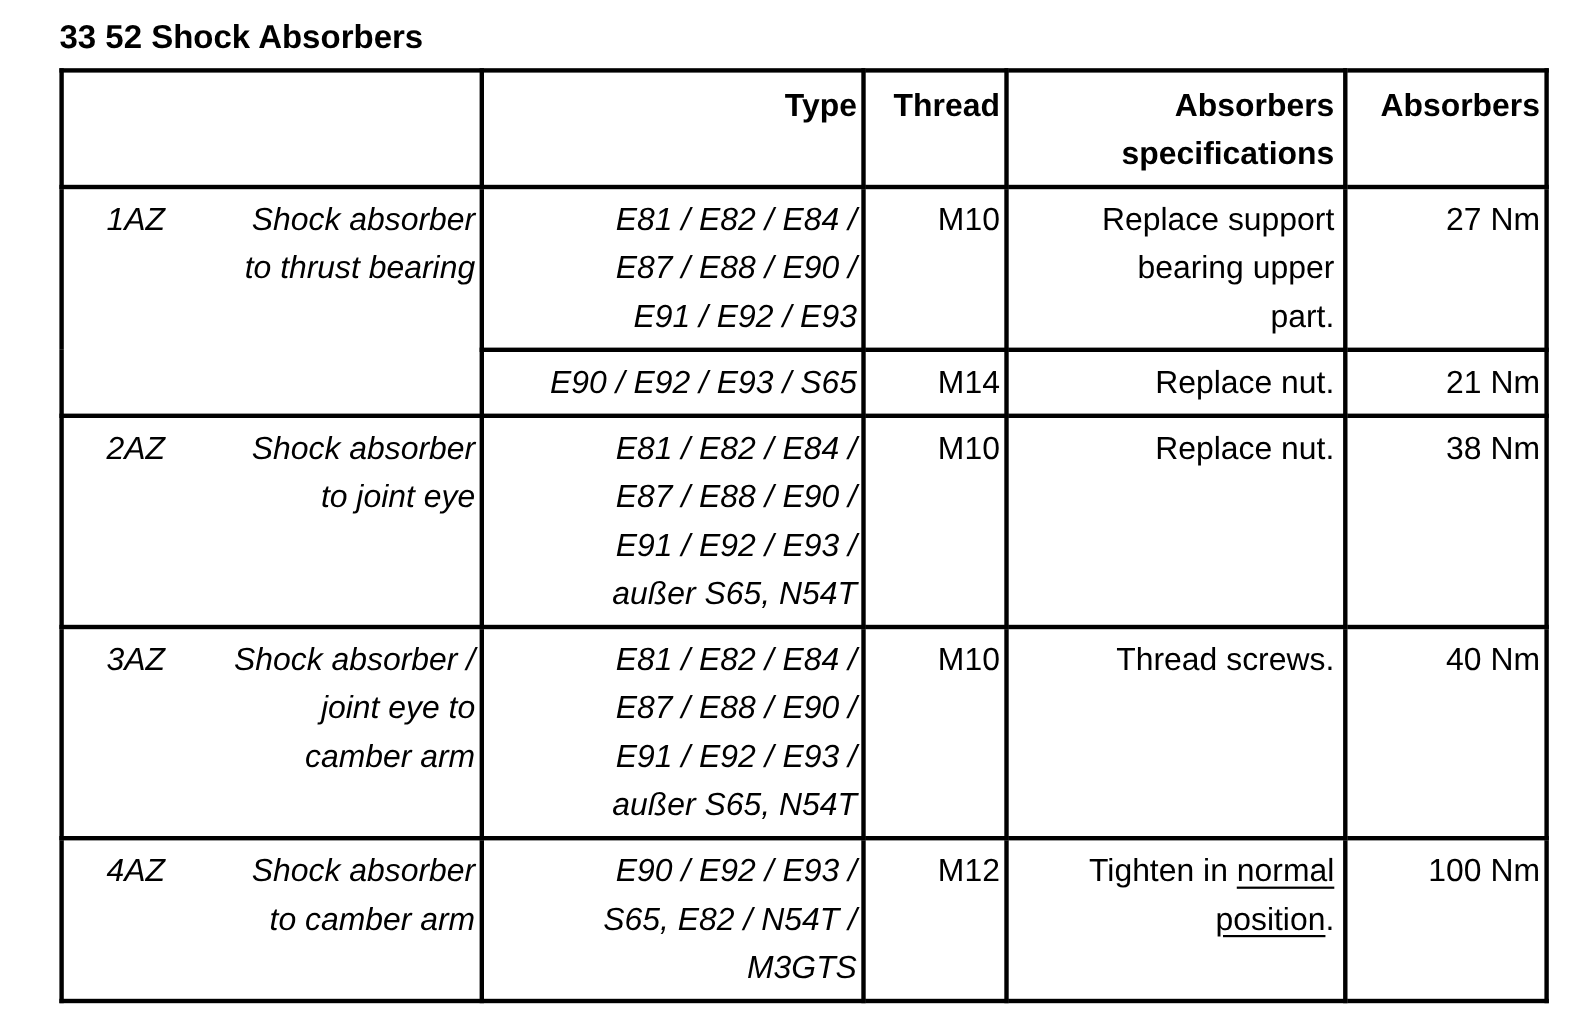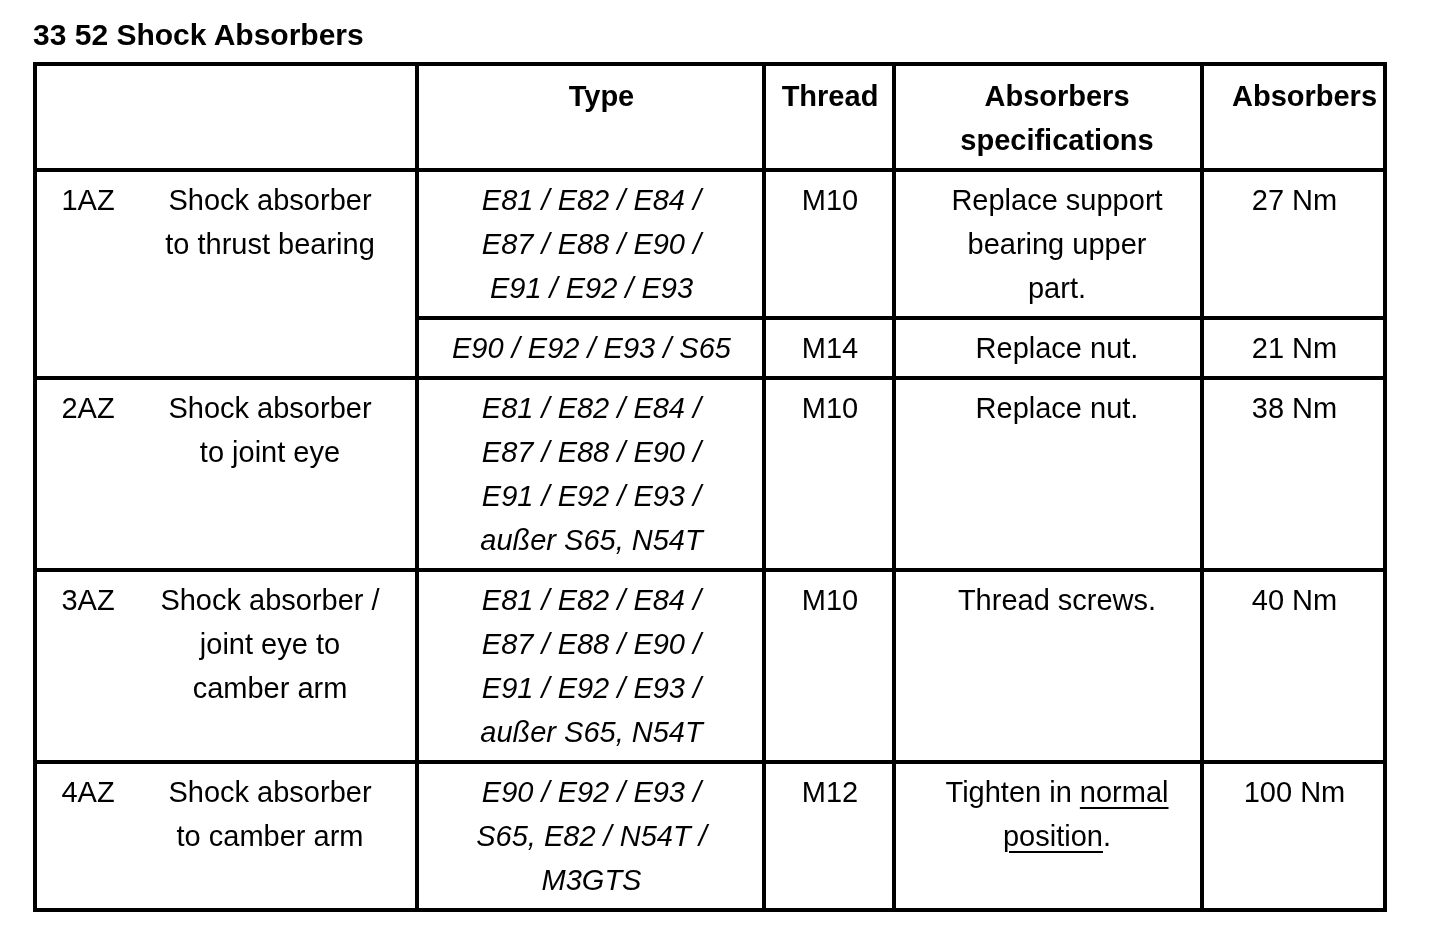--- a/index.html
+++ b/index.html
@@ -6,57 +6,58 @@
   html, body {
     width: 1440px;
     height: 926px;
     background: #ffffff;
     color: #000000;
     font-family: "Liberation Sans", "DejaVu Sans", sans-serif;
     overflow: hidden;
   }
   .page {
     padding: 18px 0 0 33px;
+    margin-left: 21px;
   }
   .title {
     font-size: 30px;
     font-weight: bold;
     line-height: 34px;
     letter-spacing: 0px;
   }
   table.spec-table {
     border-collapse: collapse;
     table-layout: fixed;
     width: 1350px;
     margin-top: 10px;
     border: 4px solid #000000;
   }
   .spec-table td, .spec-table th {
     border: 4px solid #000000;
     vertical-align: top;
     font-size: 29px;
     line-height: 44px;
     font-weight: normal;
-    text-align: center;
+    text-align: right;
     padding: 6px 4px 6px 6px;
     overflow: hidden;
   }
   .spec-table th {
     font-weight: bold;
     padding-top: 8px;
   }
   .pre { white-space: pre-line; }
   
   th.c-type  { padding-left: 26px; }
   td.c-type  { padding-left: 6px; font-style: italic;  }
   th.c-tight, td.c-tight { padding-left: 26px; padding-right: 8px; }
   th.c-dim   { padding-left: 26px; }
   td.c-dim   { padding-left: 6px;  }
   td.c-id    { padding-left: 10px; }
-  .idwrap { display: flex; align-items: flex-start; }
+  .idwrap { display: flex; align-items: flex-start; font-style: italic; }
   .rid  { width: 82px; flex: 0 0 82px; }
   .rdesc { flex: 1; }
   .link-underline {
     text-decoration: underline;
     text-decoration-thickness: 2px;
     text-underline-offset: 5px;
   }
 </style>
 </head>
 <body>

